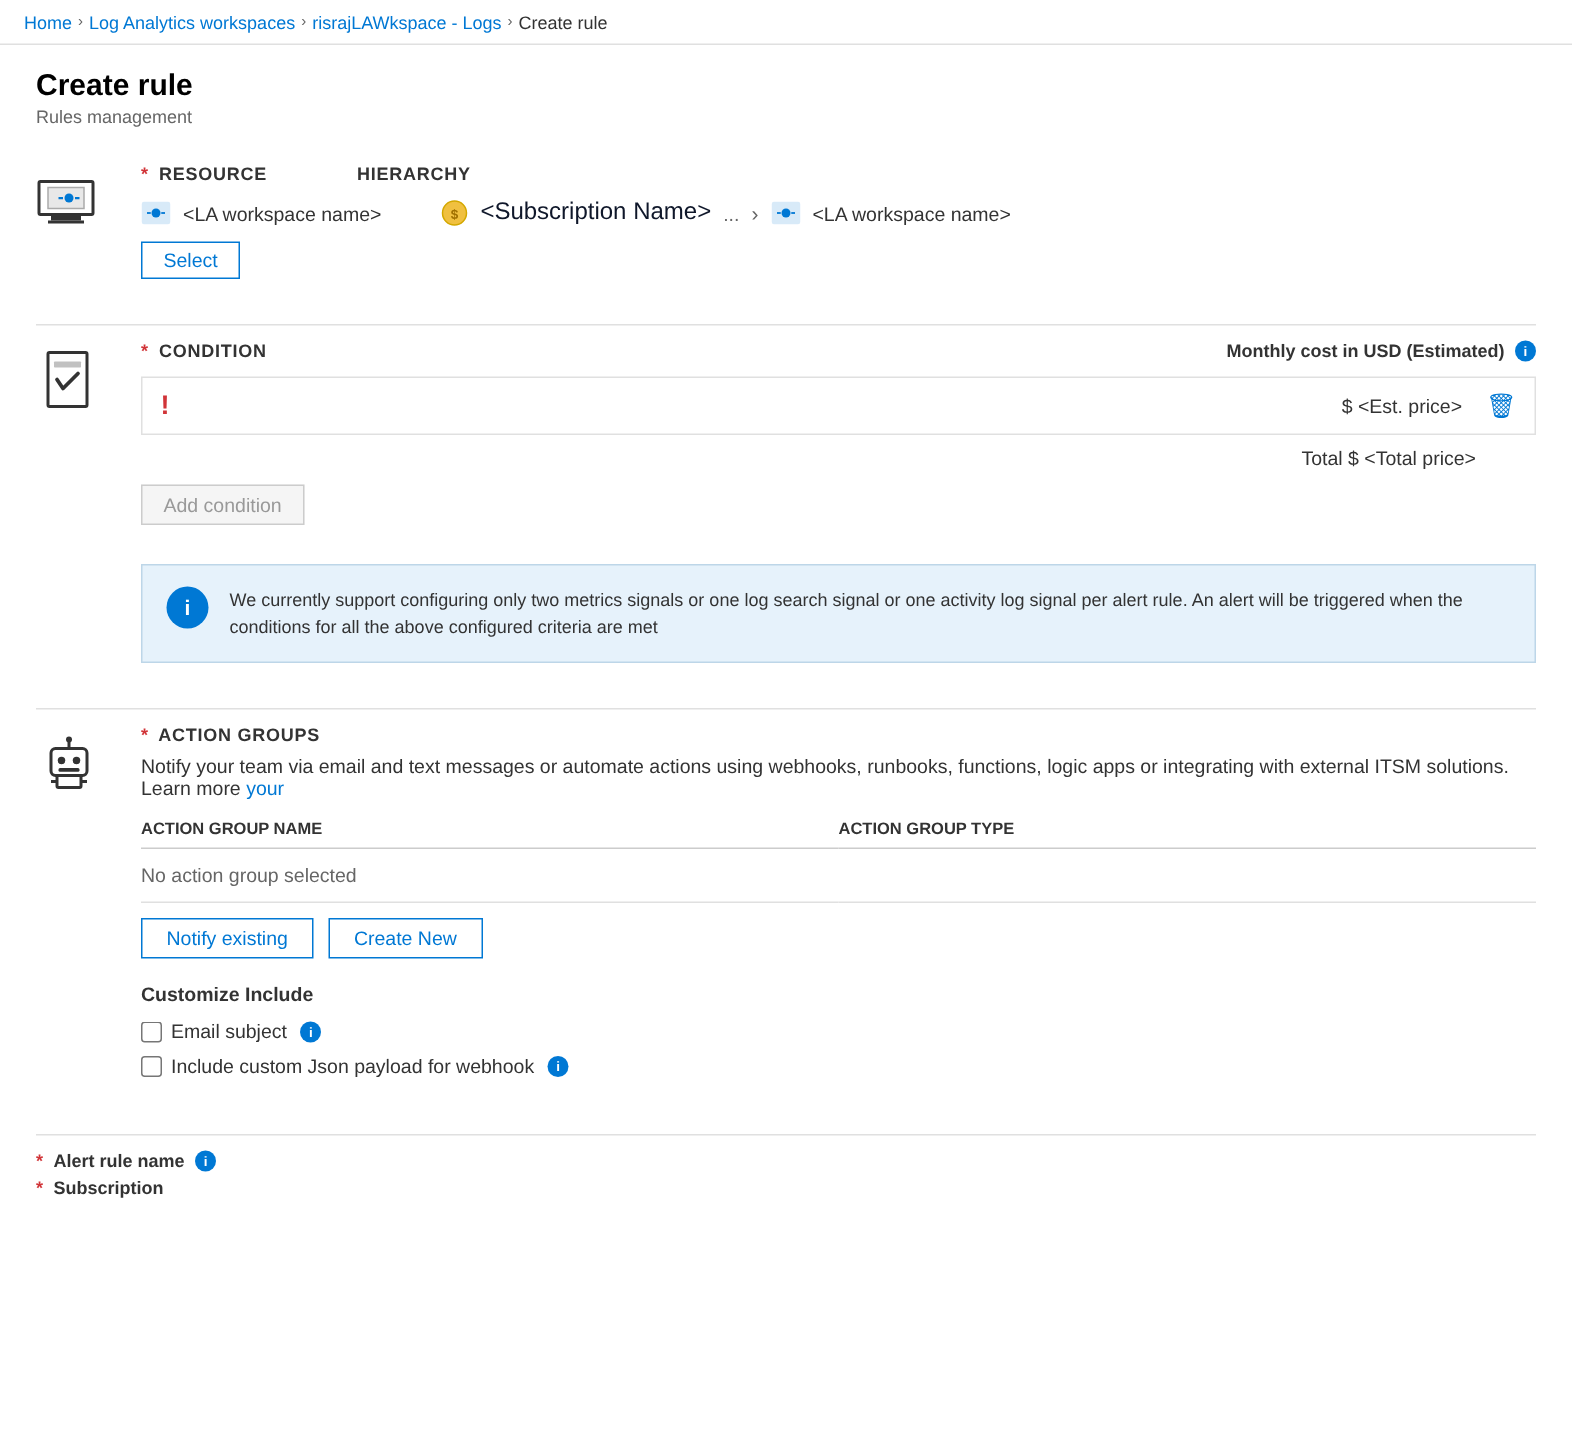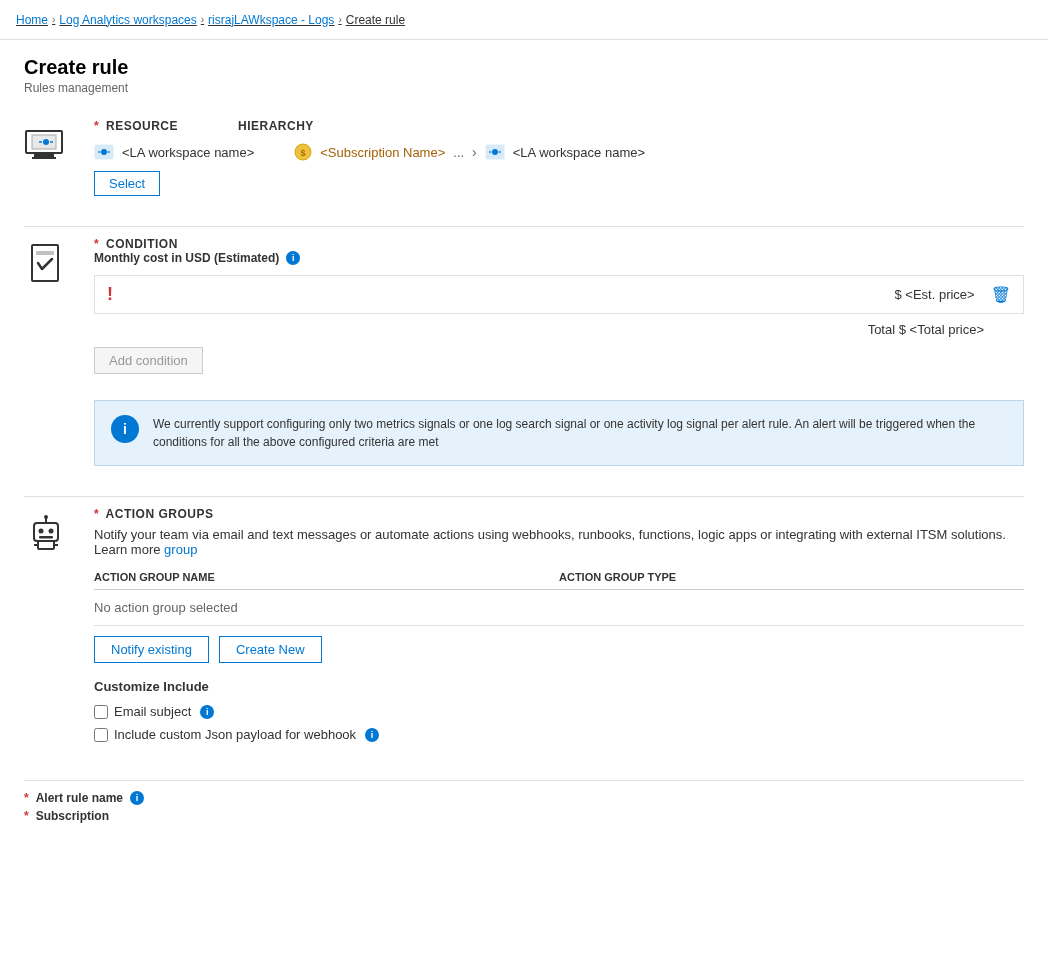--- a/index.html
+++ b/index.html
@@ -1,18 +1,18 @@
 <!DOCTYPE html>
 <html><head>
   <meta charset="utf-8">
   <style>
     * { box-sizing: border-box; margin: 0; padding: 0; }
     body { font-family: 'Segoe UI', Arial, sans-serif; font-size: 13px; color: #333; background: #fff; }
 
-    .top-bar { background: #fff; border-bottom: 1px solid #e0e0e0; padding: 0 16px; height: 40px; display: flex; align-items: center; text-decoration: underline; }
+    .top-bar { background: #fff; border-bottom: 1px solid #e0e0e0; padding: 0 16px; height: 30px; display: flex; align-items: center; }
     .breadcrumb { display: flex; align-items: center; gap: 4px; font-size: 12px; color: #0078d4; }
     .breadcrumb span { color: #333; }
     .breadcrumb .sep { color: #666; font-size: 10px; }
 
     .page-container { padding: 16px 24px; max-width: 1048px; }
 
     .page-title { font-size: 20px; font-weight: 600; color: #000; margin-bottom: 2px; }
     .page-subtitle { font-size: 12px; color: #666; margin-bottom: 24px; }
 
     .section { display: flex; gap: 20px; margin-bottom: 30px; }
@@ -108,21 +108,21 @@
             <line x1="13.5" y1="8" x2="16" y2="8" stroke="#0078d4" stroke-width="1.2"></line>
           </svg>
           <span style="color:#333;font-size:13px;">&lt;LA workspace name&gt;</span>
         </div>
         <div style="display:flex; align-items:center; gap:8px; flex:1;">
 
           <svg width="18" height="18" viewBox="0 0 18 18">
             <circle cx="9" cy="9" r="8" fill="#f0c040" stroke="#d4a800" stroke-width="1"></circle>
             <text x="9" y="13" text-anchor="middle" font-size="9" fill="#a07000" font-weight="bold">$</text>
           </svg>
-          <span style="color:#a16207;font-size:13px;">&lt;Subscription Name&gt;</span>
+          <span style="color:#0f172a;font-size:16px;">&lt;Subscription Name&gt;</span>
           <span style="color:#666;">...</span>
           <span style="color:#666;font-size:14px;">›</span>
 
           <svg width="20" height="16" viewBox="0 0 20 16">
             <rect x="1" y="1" width="18" height="14" rx="1" fill="#0078d4" opacity="0.15" stroke="#0078d4" stroke-width="1"></rect>
             <circle cx="10" cy="8" r="3" fill="#0078d4"></circle>
             <line x1="4" y1="8" x2="6.5" y2="8" stroke="#0078d4" stroke-width="1.2"></line>
             <line x1="13.5" y1="8" x2="16" y2="8" stroke="#0078d4" stroke-width="1.2"></line>
           </svg>
           <span style="color:#333;font-size:13px;">&lt;LA workspace name&gt;</span>
@@ -136,21 +136,21 @@
 
   <div class="section">
     <div class="section-icon">
       <svg width="44" height="44" viewBox="0 0 44 44" fill="none">
         <rect x="8" y="4" width="26" height="36" rx="1" stroke="#333" stroke-width="2" fill="none"></rect>
         <rect x="12" y="10" width="18" height="4" rx="0.5" fill="#333" opacity="0.3"></rect>
         <polyline points="14,22 18,28 28,18" stroke="#333" stroke-width="2.5" fill="none" stroke-linecap="round" stroke-linejoin="round"></polyline>
       </svg>
     </div>
     <div class="section-content">
-      <div style="display:flex; justify-content:space-between; margin-bottom:10px;flex-direction:column;">
+      <div style="display:flex; justify-content:space-between; margin-bottom:10px;">
         <div class="section-label">
           <span class="required-star">*</span>
           <span>CONDITION</span>
         </div>
         <div style="display:flex;align-items:center;gap:4px;">
           <span style="font-size:12px;font-weight:600;color:#333;">Monthly cost in USD (Estimated)</span>
           <span class="info-icon">i</span>
         </div>
       </div>
 
@@ -196,21 +196,21 @@
         <line x1="30" y1="34" x2="34" y2="34" stroke="#333" stroke-width="2"></line>
       </svg>
     </div>
     <div class="section-content">
       <div class="section-label" style="margin-bottom:6px;">
         <span class="required-star">*</span>
         <span>ACTION GROUPS</span>
       </div>
       <div class="notify-text">
         <span>Notify your team via email and text messages or automate actions using webhooks, runbooks, functions, logic apps or integrating with external ITSM solutions. Learn more</span>
-        <a href="#" class="learn-more">group</a>
+        <a href="#" class="learn-more">your</a>
       </div>
 
       <table class="ag-table">
         <thead>
           <tr>
             <th style="width:50%;">ACTION GROUP NAME</th>
             <th>ACTION GROUP TYPE</th>
           </tr>
         </thead>
         <tbody>

